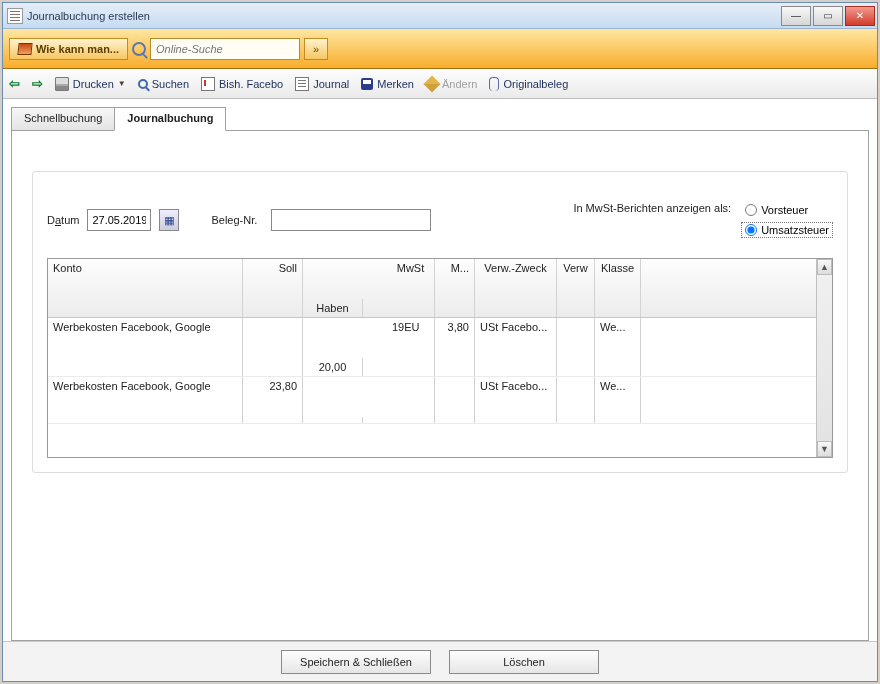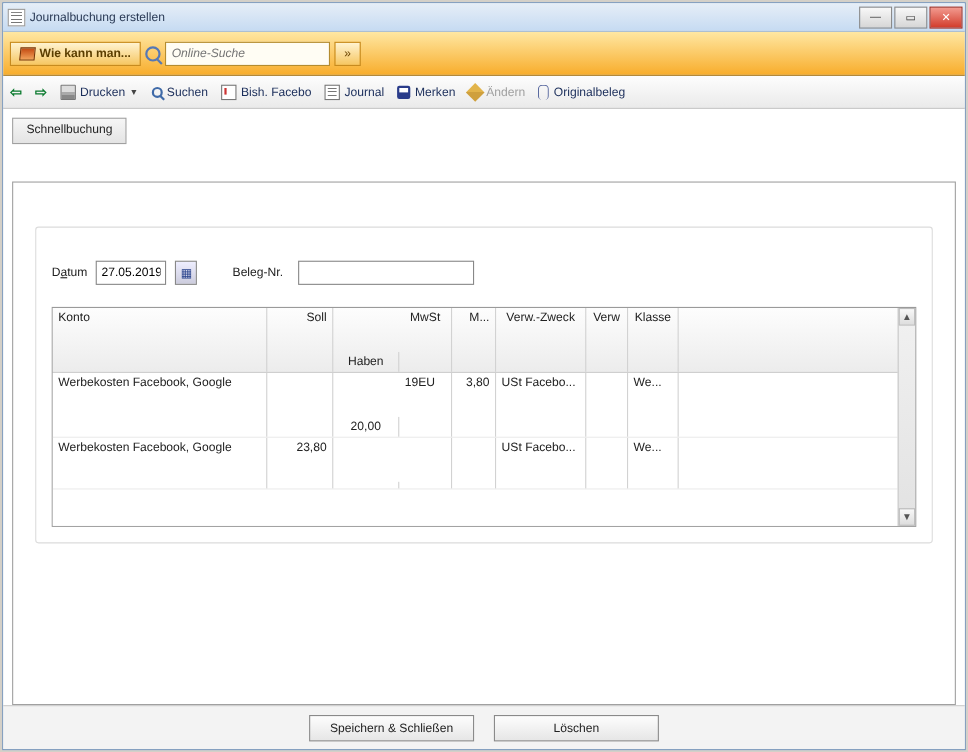--- a/index.html
+++ b/index.html
@@ -30,21 +30,21 @@
 .ico-search { border: 2px solid #3f6aa8; border-radius: 50%; width: 10px; height: 10px; position: relative; }
 .ico-search::after { content:""; position: absolute; width: 5px; height: 2px; background: #3f6aa8; bottom: -3px; right: -4px; transform: rotate(45deg); }
 .ico-hist { border: 1px solid #777; background: #fff; position: relative; }
 .ico-hist::before { content:""; position:absolute; left:2px; top:2px; width:2px; height:6px; background:#c33; }
 .ico-journal { border: 1px solid #777; background: #fff; }
 .ico-journal::after { content:""; display:block; margin:2px; height:8px; background: repeating-linear-gradient(#777 0,#777 1px,#fff 1px,#fff 3px); }
 .ico-save { width: 12px; height: 12px; background: #2a3c8a; border-radius: 2px; position: relative; }
 .ico-save::after { content:""; position:absolute; left:2px; top:2px; right:2px; height:4px; background:#fff; }
 .ico-pencil { width: 12px; height: 12px; background: linear-gradient(135deg,#e2b44a 50%, #cfa03d 0); transform: rotate(45deg); }
 .ico-clip { width: 10px; height: 14px; border: 1px solid #5a6aa0; border-radius: 4px; border-bottom: none; }
-.content { flex: 1; background: #fff; padding: 8px 8px 0 8px; position: relative; display: flex; flex-direction: column; gap: 35px; }
+.content { flex: 1; background: #fff; padding: 8px 8px 0 8px; position: relative; display: flex; flex-direction: column; }
 .tabs { display: flex; height: 24px; position: relative; z-index: 2; }
 .tab { border: 1px solid #a0a0a0; padding: 4px 12px; background: linear-gradient(#f6f6f6,#e4e4e4); margin-right: -1px; color: #222; }
 .tab.active { background: #fff; border-bottom: 1px solid #fff; font-weight: bold; }
 .panel { border: 1px solid #a0a0a0; flex: 1; margin-top: -1px; background: #fff; padding: 40px 20px 20px; display: flex; flex-direction: column; }
 .inner { border: 1px solid #dcdcdc; border-radius: 3px; padding: 30px 14px 14px; flex: 0 0 auto; }
 .formrow { display: flex; align-items: center; gap: 8px; margin-bottom: 20px; flex-wrap: wrap; }
 .lbl { color: #222; }
 .underline { text-decoration: underline; }
 .dateinput { width: 64px; height: 22px; border: 1px solid #888; padding: 0 4px; }
 .datebtn { width: 20px; height: 22px; border: 1px solid #888; background: linear-gradient(#eef,#ccd); display: flex; align-items: center; justify-content: center; color: #26408b; font-size: 10px; }
@@ -52,21 +52,21 @@
 .rightgrp { margin-left: auto; display: flex; align-items: flex-start; gap: 10px; }
 .radgrp { display: flex; flex-direction: column; gap: 4px; }
 .radrow { display: flex; align-items: center; gap: 4px; border: 1px dotted transparent; padding: 1px 3px; }
 .radrow.sel { border-color: #7a7a7a; }
 input[type=radio] { width: 12px; height: 12px; }
 .grid { border: 1px solid #9a9a9a; height: 200px; display: flex; }
 .gbody { flex: 1; display: flex; flex-direction: column; }
 .ghdr { display: flex; background: linear-gradient(#fdfdfd,#ececec); border-bottom: 1px solid #c5c5c5; }
 .ghdr div, .grow div { border-right: 1px solid #d2d2d2; padding: 3px 5px; white-space: nowrap; overflow: hidden; text-overflow: ellipsis; }
 .ghdr div { color: #222; text-align: center; }
-.c0{width:195px;text-align:left!important;} .c1{width:60px;text-align:right!important;} .c2{width:60px;text-align:center;margin-top:40px;} .c3{width:48px;} .c4{width:40px;text-align:right!important;} .c5{width:82px;} .c6{width:38px;} .c7{width:46px;}
+.c0{width:195px;text-align:left!important;} .c1{width:60px;text-align:right!important;} .c2{width:60px;text-align:center;margin-top:40px;} .c3{width:48px;margin-left:24px;} .c4{width:40px;text-align:right!important;} .c5{width:82px;} .c6{width:38px;} .c7{width:46px;}
 .grow { display: flex; border-bottom: 1px solid #ebebeb; color: #222; }
 .grows { flex: 1; overflow: hidden; background: #fff; }
 .vscroll { width: 16px; background: linear-gradient(#f1f1f1,#e2e2e2); border-left: 1px solid #c0c0c0; position: relative; }
 .vup,.vdn { position: absolute; left: 0; right: 0; height: 16px; display: flex; align-items: center; justify-content: center; font-size: 9px; color: #555; background: linear-gradient(#f8f8f8,#ddd); border: 1px solid #bbb; }
 .vup { top: 0; } .vdn { bottom: 0; }
 .bottombar { height: 40px; background: #f3f3f3; border-top: 1px solid #c8c8c8; display: flex; align-items: center; justify-content: center; gap: 18px; }
 .btn { width: 150px; height: 24px; border: 1px solid #8a8a8a; background: linear-gradient(#fdfdfd,#e6e6e6); color: #222; }
 .btn.primary { border: 1px solid #3b72c4; box-shadow: inset 0 0 0 1px #9fc2f2; }
 .dd { font-size: 8px; color: #444; }
 </style>
@@ -124,32 +124,46 @@
       </span>
     <span class="tbitem">
         <span class="ico ico-clip"></span>
         <span>Originalbeleg</span>
       </span>
   </div>
 
   <div class="content">
     <div class="tabs">
       <div class="tab">Schnellbuchung</div>
+      <div class="tab active">Journalbuchung</div>
     </div>
     <div class="panel">
       <div class="inner">
         <div class="formrow">
           <span class="lbl"><span>D</span><span class="underline">a</span><span>tum</span></span>
           <input class="dateinput" value="27.05.2019" style="">
           <div class="datebtn">
               <span>▦</span>
             </div>
           <span style="width:16px"></span>
           <span class="lbl">Beleg-Nr.</span>
           <input class="beleginput" style="">
+          <div class="rightgrp">
+            <span class="lbl">In MwSt-Berichten anzeigen als:</span>
+            <div class="radgrp">
+              <label class="radrow">
+                  <input type="radio" name="mw" style="">
+                  <span>Vorsteuer</span>
+                </label>
+              <label class="radrow sel">
+                  <input type="radio" name="mw" checked="" style="">
+                  <span>Umsatzsteuer</span>
+                </label>
+            </div>
+          </div>
         </div>
 
         <div class="grid">
           <div class="gbody">
             <div class="ghdr">
               <div class="c0">Konto</div>
               <div class="c1">Soll</div>
               <div class="c2">Haben</div>
               <div class="c3">MwSt</div>
               <div class="c4">M...</div>

